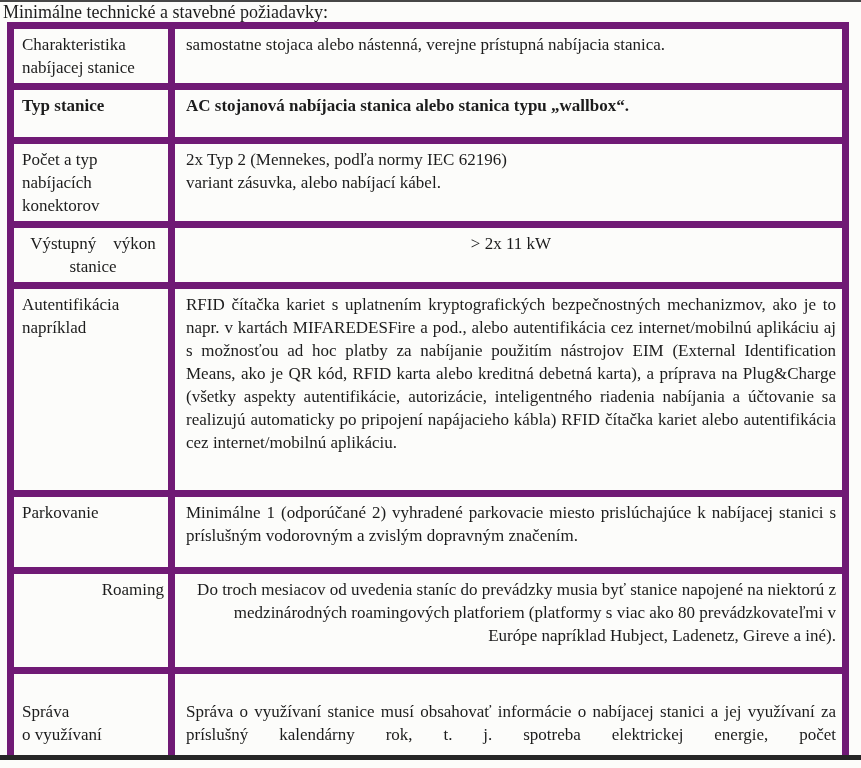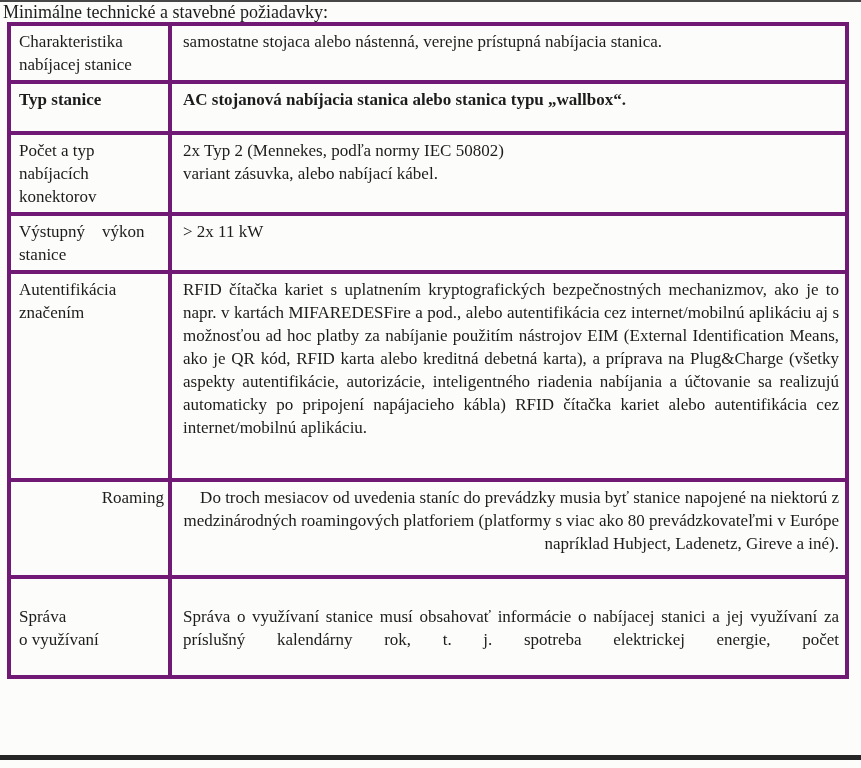--- a/index.html
+++ b/index.html
@@ -36,34 +36,34 @@
     height: 734px;          
     overflow: hidden;
   }
   table.req-table {
     border-collapse: collapse;
     table-layout: fixed;
     width: 842px;
   }
   col.c-label { width: 161px; }
   td {
-    border: 4px solid #701a75;
+    border: 7px solid #701a75;
     vertical-align: top;
     font-size: 17px;
     line-height: 23px;
     white-space: pre-line;
   }
   td.label-cell { padding: 4px 4px 4px 8px; }
   td.value-cell { padding: 4px 6px 20px 11px; }
   td.justify     { text-align: justify; }
   td.justify-all { text-align: justify; text-align-last: justify; }
   tr.r0 td { height: 52px; }
   tr.r1 td { height: 47px; font-weight: bold; }
   tr.r2 td { height: 71px; }
-  tr.r3 td { height: 48px; }
+  tr.r3 td { height: 48px; text-align: center; }
   tr.r4 td { height: 208px; }
   tr.r5 td { height: 70px; }
   tr.r6 td { height: 70px; }
   tr.r7 td { height: 97px; text-align: right; }
   tr.r8 td { height: 100px; padding-top: 26px; }
   .bottom-rule {
     position: absolute;
     top: 755px; left: 0;
     width: 861px; height: 5px;
     background: #262626;
@@ -90,32 +90,36 @@
           <td class="value-cell">samostatne stojaca alebo nástenná, verejne prístupná nabíjacia stanica.</td>
         </tr>
         <tr class="r1">
           <td class="label-cell">Typ stanice</td>
           <td class="value-cell">AC stojanová nabíjacia stanica alebo stanica typu „wallbox“.</td>
         </tr>
         <tr class="r2">
           <td class="label-cell">Počet a typ
 nabíjacích
 konektorov</td>
-          <td class="value-cell">2x Typ 2 (Mennekes, podľa normy IEC 50802)
+          <td class="value-cell">2x Typ 2 (Mennekes, podľa normy IEC 62196)
 variant zásuvka, alebo nabíjací kábel.</td>
         </tr>
         <tr class="r3">
           <td class="label-cell">Výstupný&nbsp;&nbsp;&nbsp;&nbsp;výkon
 stanice</td>
           <td class="value-cell">&gt; 2x 11 kW</td>
         </tr>
         <tr class="r4">
           <td class="label-cell">Autentifikácia
-značením</td>
+napríklad</td>
           <td class="value-cell justify">RFID čítačka kariet s uplatnením kryptografických bezpečnostných mechanizmov, ako je to napr. v kartách MIFAREDESFire a pod., alebo autentifikácia cez internet/mobilnú aplikáciu aj s možnosťou ad hoc platby za nabíjanie použitím nástrojov EIM (External Identification Means, ako je QR kód, RFID karta alebo kreditná debetná karta), a príprava na Plug&amp;Charge (všetky aspekty autentifikácie, autorizácie, inteligentného riadenia nabíjania a účtovanie sa realizujú automaticky po pripojení napájacieho kábla) RFID čítačka kariet alebo autentifikácia cez internet/mobilnú aplikáciu.</td>
+        </tr>
+        <tr class="r6">
+          <td class="label-cell">Parkovanie</td>
+          <td class="value-cell justify">Minimálne 1 (odporúčané 2) vyhradené parkovacie miesto prislúchajúce k nabíjacej stanici s príslušným vodorovným a zvislým dopravným značením.</td>
         </tr>
         <tr class="r7">
           <td class="label-cell">Roaming</td>
           <td class="value-cell justify">Do troch mesiacov od uvedenia staníc do prevádzky musia byť stanice napojené na niektorú z medzinárodných roamingových platforiem (platformy s viac ako 80 prevádzkovateľmi v Európe napríklad Hubject, Ladenetz, Gireve a iné).</td>
         </tr>
         <tr class="r8">
           <td class="label-cell">Správa
 o využívaní</td>
           <td class="value-cell justify-all">Správa o využívaní stanice musí obsahovať informácie o nabíjacej stanici a jej využívaní za príslušný kalendárny rok, t. j. spotreba elektrickej energie, počet</td>
         </tr>

